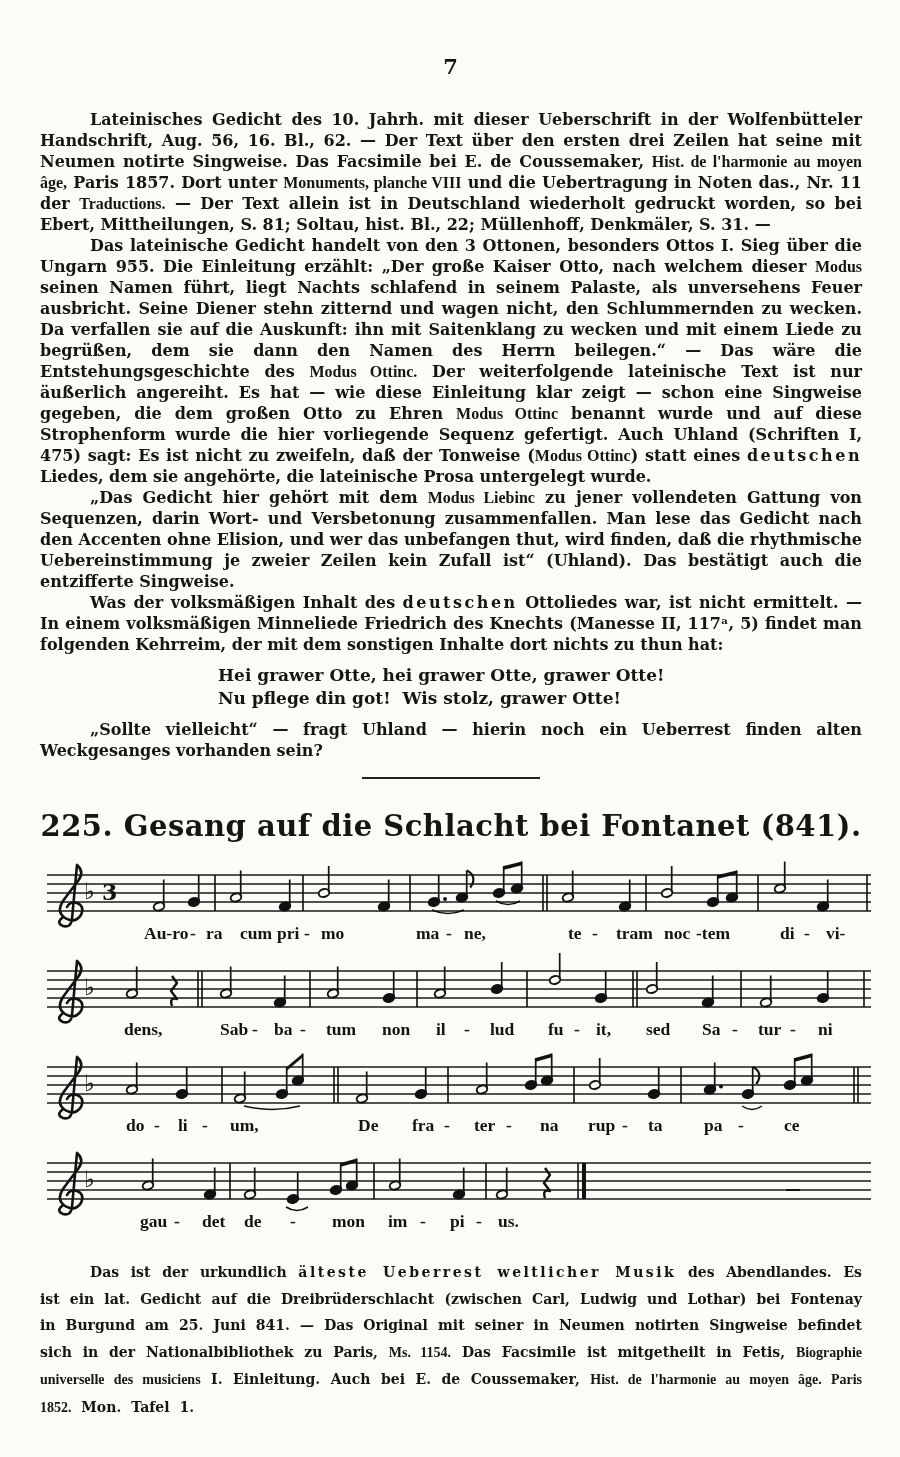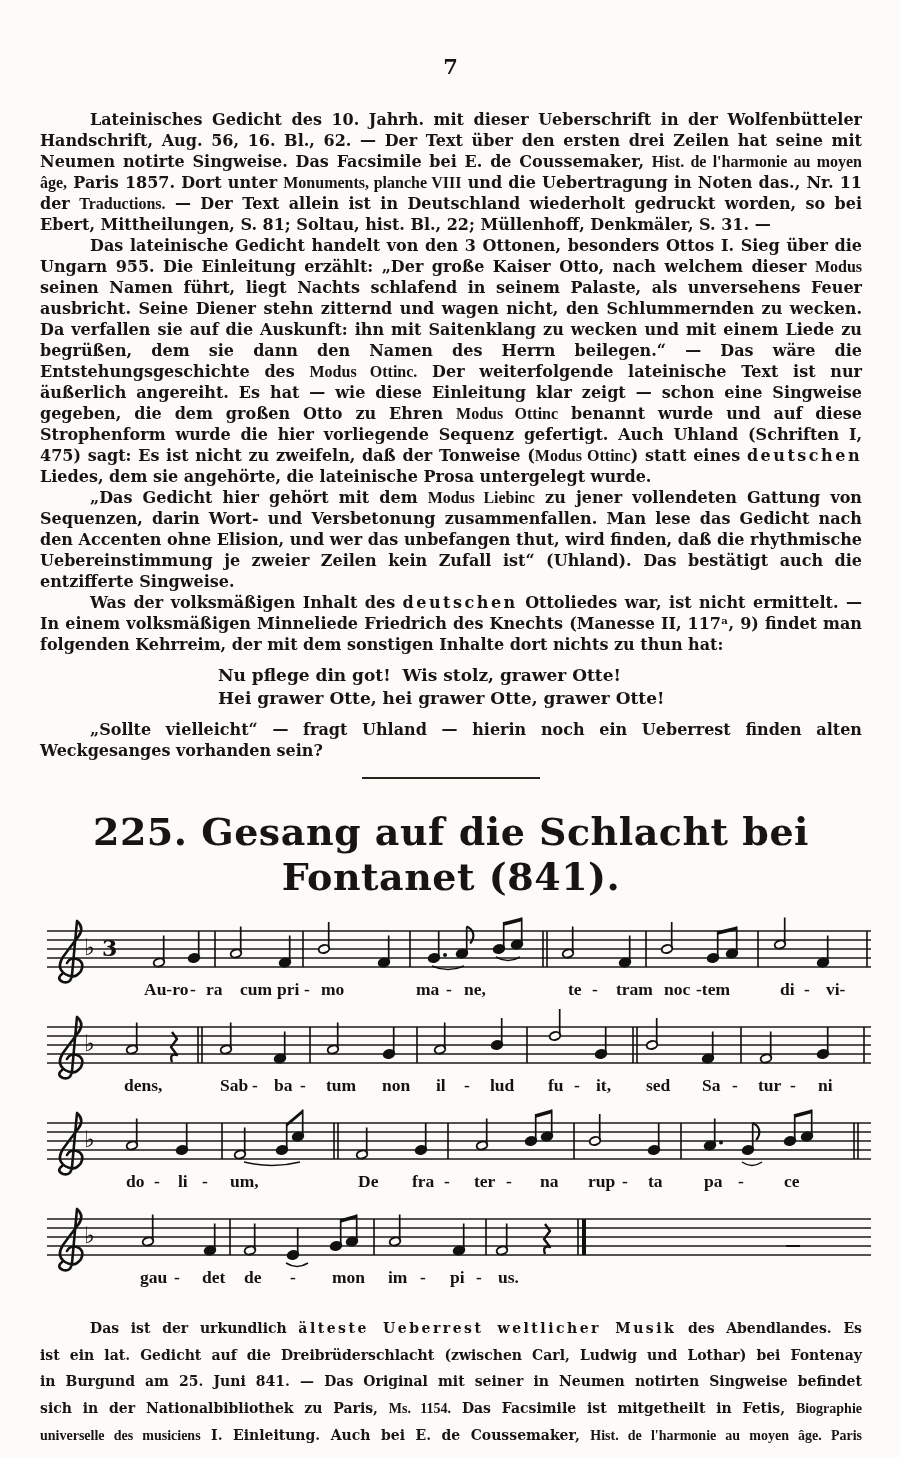--- a/index.html
+++ b/index.html
@@ -35,21 +35,21 @@
     font-size:17px;
     line-height:23px;
   }
   .verse div{white-space:pre;}
   .rule{
     width:178px;height:2px;background:#26231f;
     margin:16px auto 0 auto;
   }
   h1.heading{
     text-align:center;
-    font-size:38px;
+    font-size:29px;
     font-weight:700;
     margin:30px 0 14px 0;
     letter-spacing:0.5px;
   }
   .music{margin:10px 0 0 0;}
   .music svg{display:block;margin:0 0 2px 4px;}
   p.closing{
     font-size:14px;
     line-height:26.5px;
     text-align:justify;
@@ -61,25 +61,25 @@
 </head>
 <body>
 
 <div class="page">
 
   <div class="pageno">7</div>
 
   <p class="body"><span>Lateinisches Gedicht des 10. Jahrh. mit dieser Ueberschrift in der Wolfenbütteler Handschrift, Aug. 56, 16. Bl., 62. — Der Text über den ersten drei Zeilen hat seine mit Neumen notirte Singweise. Das Facsimile bei E. de Coussemaker, </span><span class="an">Hist. de l'harmonie au moyen âge,</span><span> Paris 1857. Dort unter </span><span class="an">Monuments, planche VIII</span><span> und die Uebertragung in Noten das., Nr. 11 der </span><span class="an">Traductions.</span><span> — Der Text allein ist in Deutschland wiederholt gedruckt worden, so bei Ebert, Mittheilungen, S. 81; Soltau, hist. Bl., 22; Müllenhoff, Denkmäler, S. 31. —</span></p>
   <p class="body"><span>Das lateinische Gedicht handelt von den 3 Ottonen, besonders Ottos I. Sieg über die Ungarn 955. Die Einleitung erzählt: „Der große Kaiser Otto, nach welchem dieser </span><span class="an">Modus</span><span> seinen Namen führt, liegt Nachts schlafend in seinem Palaste, als unversehens Feuer ausbricht. Seine Diener stehn zitternd und wagen nicht, den Schlummernden zu wecken. Da verfallen sie auf die Auskunft: ihn mit Saitenklang zu wecken und mit einem Liede zu begrüßen, dem sie dann den Namen des Herrn beilegen.“ — Das wäre die Entstehungsgeschichte des </span><span class="an">Modus Ottinc.</span><span> Der weiterfolgende lateinische Text ist nur äußerlich angereiht. Es hat — wie diese Einleitung klar zeigt — schon eine Singweise gegeben, die dem großen Otto zu Ehren </span><span class="an">Modus Ottinc</span><span> benannt wurde und auf diese Strophenform wurde die hier vorliegende Sequenz gefertigt. Auch Uhland (Schriften I, 475) sagt: Es ist nicht zu zweifeln, daß der Tonweise (</span><span class="an">Modus Ottinc</span><span>) statt eines </span><span class="sp">deutschen</span><span> Liedes, dem sie angehörte, die lateinische Prosa untergelegt wurde.</span></p>
   <p class="body"><span>„Das Gedicht hier gehört mit dem </span><span class="an">Modus Liebinc</span><span> zu jener vollendeten Gattung von Sequenzen, darin Wort- und Versbetonung zusammenfallen. Man lese das Gedicht nach den Accenten ohne Elision, und wer das unbefangen thut, wird finden, daß die rhythmische Uebereinstimmung je zweier Zeilen kein Zufall ist“ (Uhland). Das bestätigt auch die entzifferte Singweise.</span></p>
-  <p class="body"><span>Was der volksmäßigen Inhalt des </span><span class="sp">deutschen</span><span> Ottoliedes war, ist nicht ermittelt. — In einem volksmäßigen Minneliede Friedrich des Knechts (Manesse II, 117ᵃ, 9) findet man folgenden Kehrreim, der mit dem sonstigen Inhalte dort nichts zu thun hat:</span></p>
+  <p class="body"><span>Was der volksmäßigen Inhalt des </span><span class="sp">deutschen</span><span> Ottoliedes war, ist nicht ermittelt. — In einem volksmäßigen Minneliede Friedrich des Knechts (Manesse II, 117ᵃ, 5) findet man folgenden Kehrreim, der mit dem sonstigen Inhalte dort nichts zu thun hat:</span></p>
 
   <div class="verse">
+    <div>Hei grawer Otte, hei grawer Otte, grawer Otte!</div>
     <div>Nu pflege din got!  Wis stolz, grawer Otte!</div>
-    <div>Hei grawer Otte, hei grawer Otte, grawer Otte!</div>
   </div>
 
   <p class="body"><span>„Sollte vielleicht“ — fragt Uhland — hierin noch ein Ueberrest finden alten Weckgesanges vorhanden sein?</span></p>
 
   <div class="rule"></div>
 
   <h1 class="heading">225. Gesang auf die Schlacht bei Fontanet (841).</h1>
 
   <div class="music">
     <svg width="830" height="94" viewBox="0 0 830 94">

